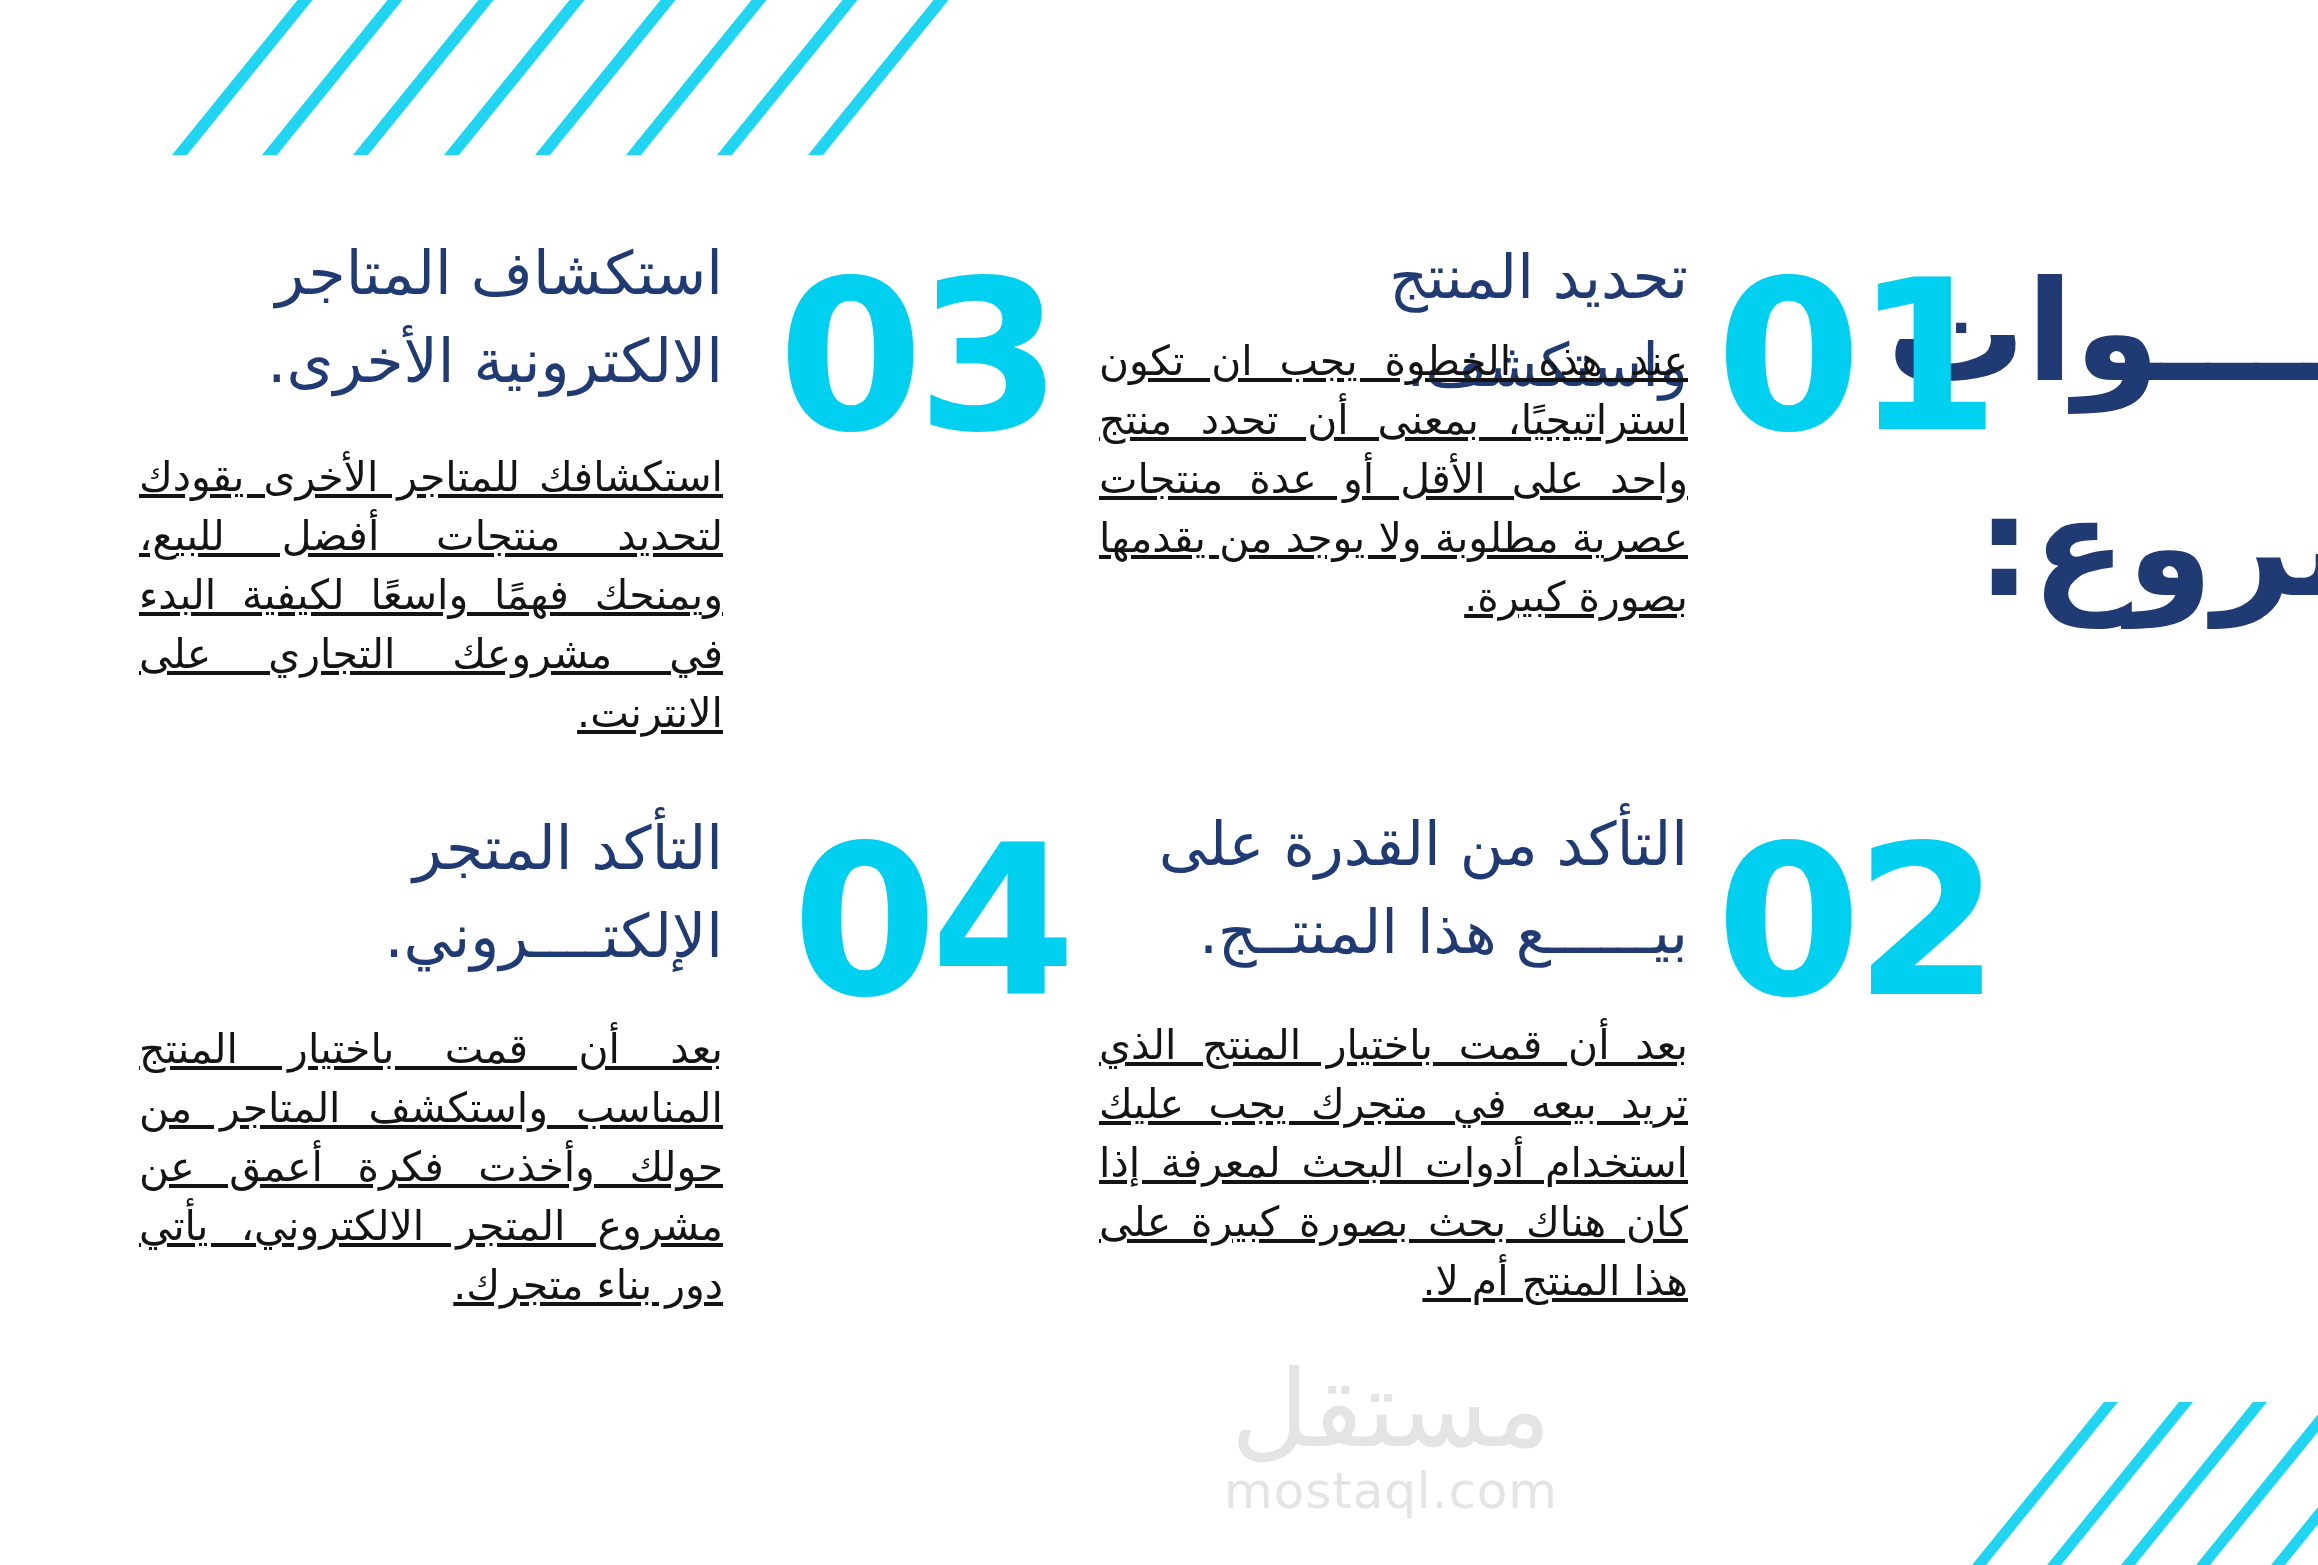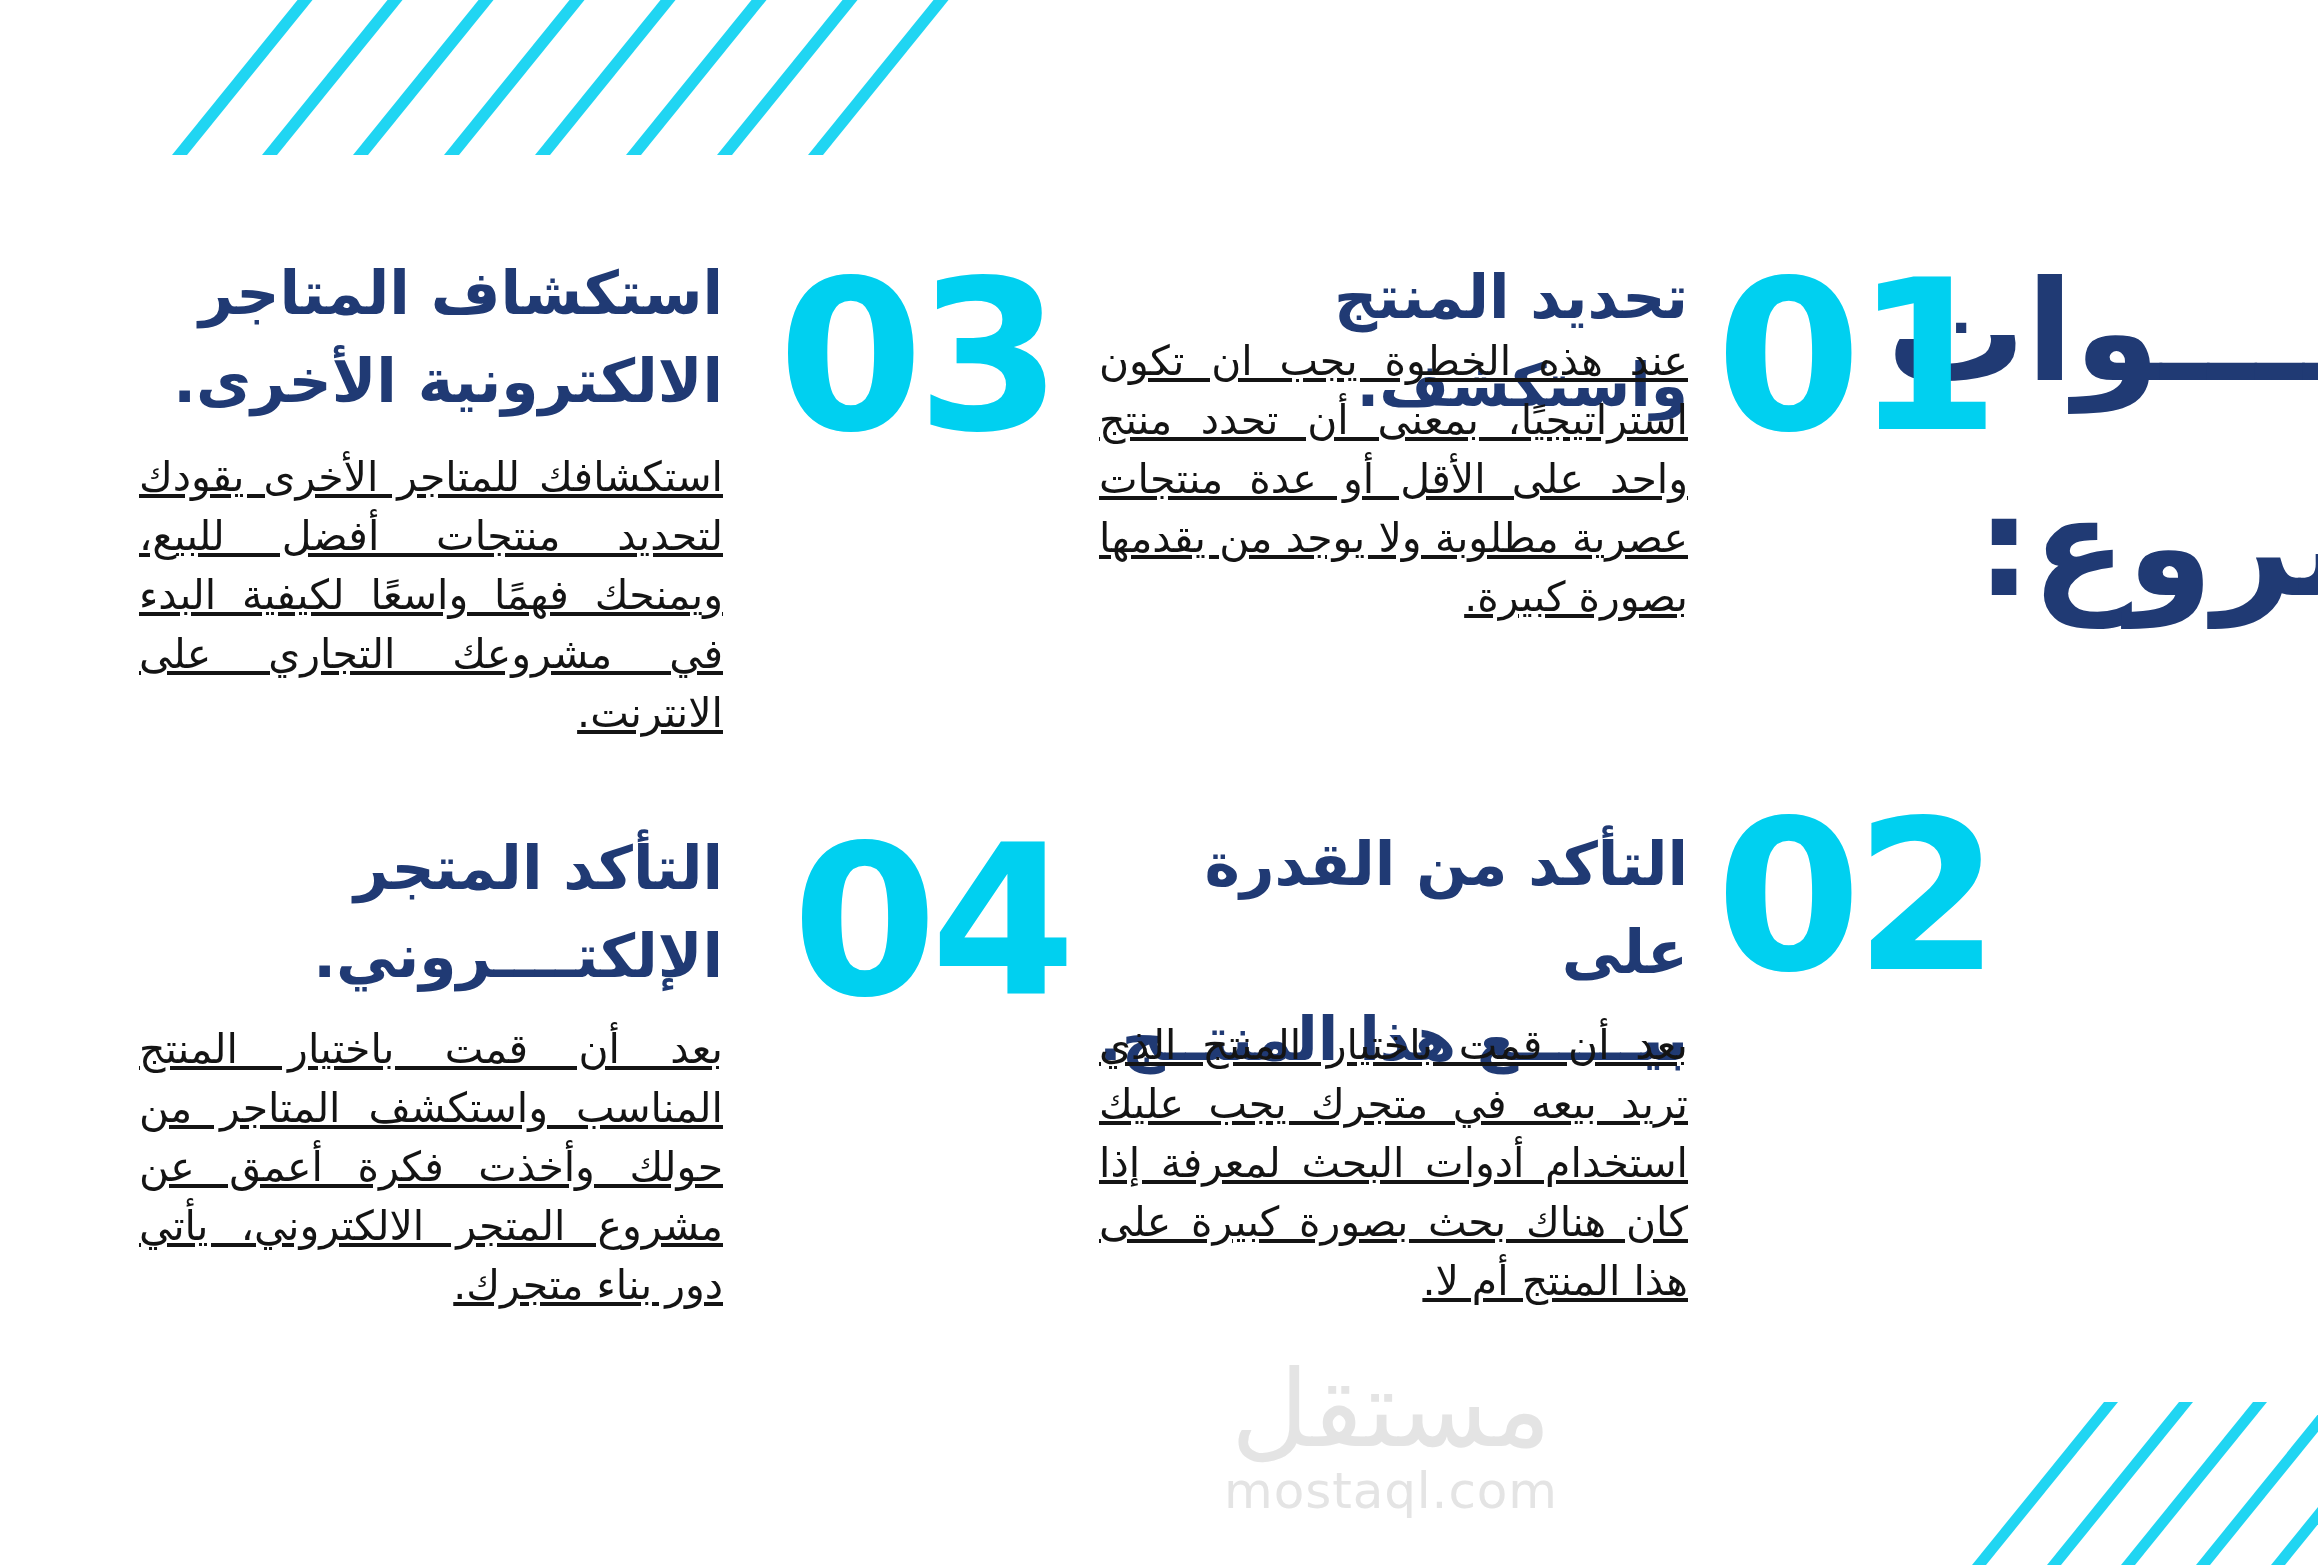--- a/index.html
+++ b/index.html
@@ -54,34 +54,33 @@
   .num {
     position: absolute;
     color: var(--cyan, #00d0f0);
     font-size: 209px;
     line-height: 1;
     font-weight: bold;
     letter-spacing: -7px;
     direction: ltr;
   }
   #num1 { left: 1716px; top: 252px; }
-  #num2 { left: 1716px; top: 792px; }
+  #num2 { left: 1716px; top: 817px; }
   #num3 { left: 754px; top: 252px; margin-left: 24px; }
   #num4 { left: 754px; top: 817px; margin-left: 38px; }
 
   .step-heading {
     position: absolute;
     color: var(--navy, #203a74);
     font-size: 60px;
     line-height: 1.46;
-    font-weight: bold;
+    font-weight: normal;
     text-align: right;
     direction: rtl;
     white-space: pre-line;
-    margin-top: 20px;
   }
   #h1 { left: 1099px; top: 234px;  width: 589px; }
   #h2 { left: 1099px; top: 801px; width: 589px; }
   #h3 { left: 139px;  top: 230px;  width: 584px; }
   #h4 { left: 139px;  top: 805px; width: 584px; }
 
   .step-body {
     position: absolute;
     color: var(--body_text, #141414);
     font-size: 41px;

